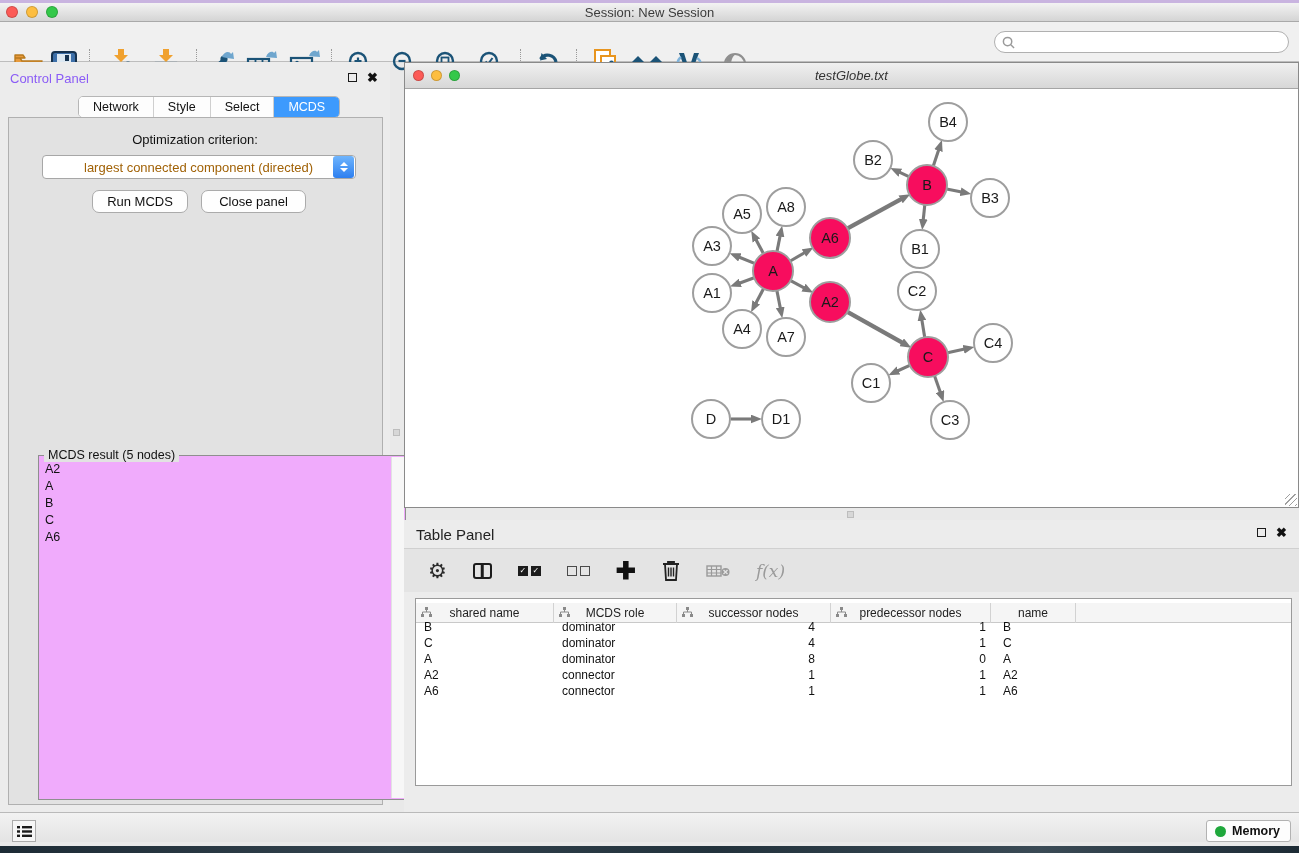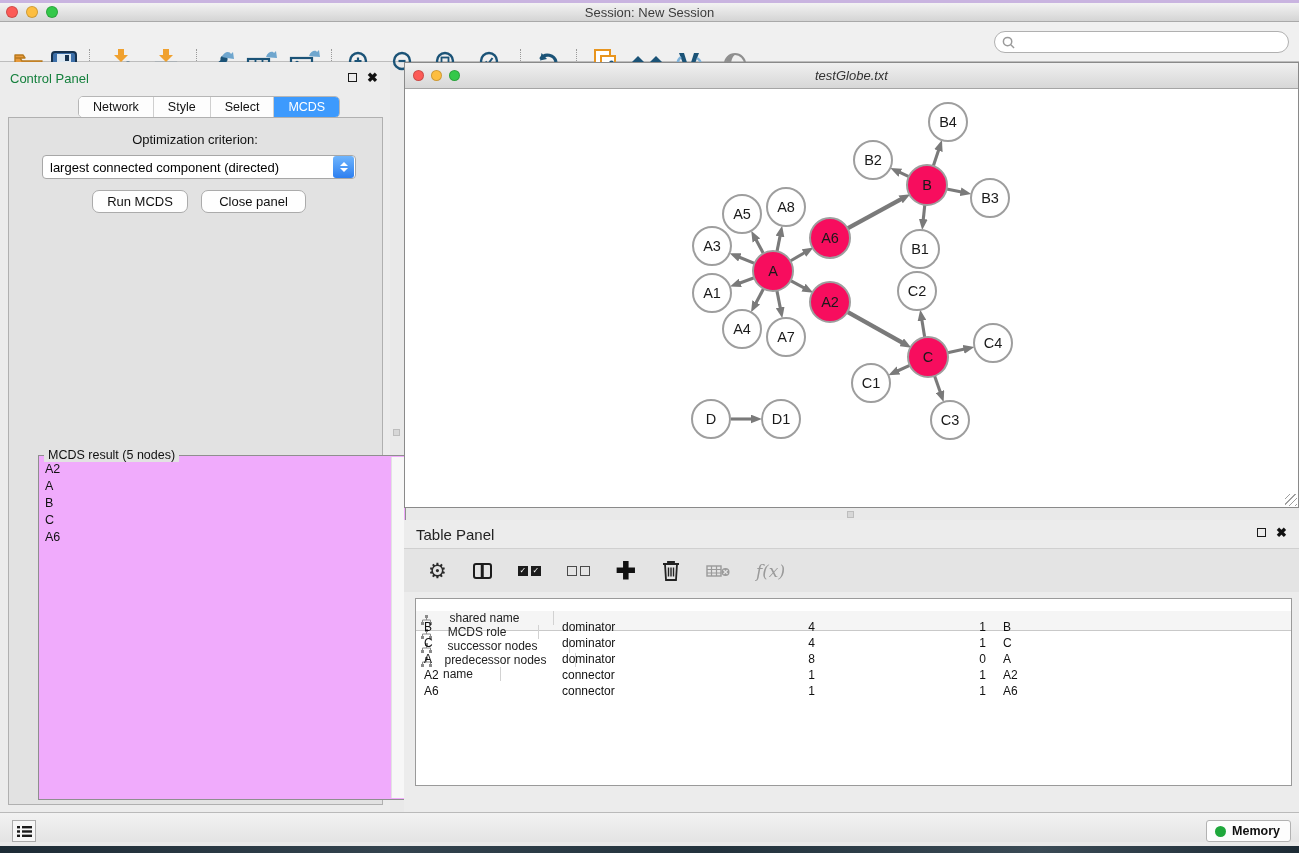--- a/index.html
+++ b/index.html
@@ -20,35 +20,35 @@
   .toolbar { position:absolute; left:0; top:22px; width:1299px; height:40px;
     background:#f0f0f0; border-bottom:1px solid #bdbdbd; }
   .tbtn { position:absolute; top:24px; width:36px; height:36px; display:flex; align-items:center; justify-content:center; }
   .tsep { position:absolute; top:27px; width:0; height:30px; border-left:1px dotted #9a9a9a; }
   .searchbox { position:absolute; right:10px; top:9px; width:295px; height:22px; background:#fff;
     border:1px solid #b0b0b0; border-radius:11px; display:flex; align-items:center; padding-left:7px; }
   .searchbox input { border:none; outline:none; flex:1; font-size:12px; background:transparent; font-family:"Liberation Sans",sans-serif; }
 
   
   .control-panel { position:absolute; left:0; top:62px; width:390px; height:750px; background:#ececec; }
-  .cp-header { position:absolute; left:10px; top:9px; font-size:13px; color:#15803d; }
+  .cp-header { position:absolute; left:10px; top:9px; font-size:13px; color:#8b5cf6; }
   .win-ctl { position:absolute; top:9px; display:flex; gap:10px; }
   .float-box { width:9px; height:9px; border:1.5px solid #1a1a1a; display:inline-block; margin-top:2px; }
   .close-x { font-size:13px; font-weight:bold; color:#111; line-height:13px; }
   .cp-tabs { position:absolute; left:78px; top:34px; display:flex; height:22px;
     border:1px solid #b6b6b6; border-radius:5px; overflow:hidden; background:#fff; }
   .cp-tab { padding:0 14px; font-size:12.5px; display:flex; align-items:center; background:#fdfdfd; border-right:1px solid #cfcfcf; color:#111; }
   .cp-tab:last-child { border-right:none; }
   .cp-tab.active { background:#3d9afd; color:#fff; }
   .cp-body { position:absolute; left:8px; top:55px; width:375px; height:688px;
     background:#e2e2e2; border:1px solid #b0b0b0; }
   .opt-label { position:absolute; left:0; top:70px; width:390px; text-align:center; font-size:13px; color:#111; }
   .dropdown { position:absolute; left:42px; top:93px; width:314px; height:24px; background:#fff;
     border:1px solid #a7a7a7; border-radius:4px; display:flex; align-items:center; }
-  .dropdown .val { flex:1; font-size:13px; padding-left:7px; color:#000000; white-space:nowrap; }
+  .dropdown .val { flex:1; font-size:13px; padding-left:7px; color:#a16207; white-space:nowrap;margin-left:34px; }
   .stepper { width:21px; height:22px; border-radius:3px; margin-right:1px;
     background:linear-gradient(#6fb5fd,#2d7ff0); display:flex; flex-direction:column; align-items:center; justify-content:center; gap:2px; }
   .chev { width:0; height:0; border-left:4px solid transparent; border-right:4px solid transparent; }
   .chev.up { border-bottom:4px solid #fff; } .chev.down { border-top:4px solid #fff; }
   .cp-btn { position:absolute; top:128px; height:23px; background:#fefefe; border:1px solid #ababab;
     border-radius:7px; font-size:13px; color:#111; display:flex; align-items:center; justify-content:center;
     font-family:"Liberation Sans",sans-serif; }
   .mcds-result { position:absolute; left:14px; top:393px; width:368px; height:345px;
     border:1px solid #8f8f8f; background:#f0abfc;margin-left:24px; }
   .mcds-legend { position:absolute; left:5px; top:-8px; background:#e2e2e2; padding:0 4px; font-size:12.5px; color:#111; }
@@ -83,21 +83,21 @@
   .gear { font-size:21px; color:#2b2b2b; line-height:21px; }
   .col-icon { width:19px; height:16px; border:2.5px solid #1c1c1c; border-radius:3px; position:relative; }
   .col-icon::after { content:""; position:absolute; left:50%; top:0; bottom:0; width:2.5px; background:#1c1c1c; transform:translateX(-50%); }
   .cbpair { display:flex; gap:3px; }
   .cb { width:10px; height:10px; }
   .cb.on { background:#1c1c1c; color:#fff; font-size:8px; line-height:10px; text-align:center; }
   .cb.off { border:1.5px solid #4a4a4a; background:transparent; }
   .plus { font-size:24px; font-weight:bold; color:#111; line-height:22px; }
   .fx { font-family:"DejaVu Serif", serif; font-style:italic; font-size:17px; color:#9a9a9a; }
   .node-table { position:absolute; left:11px; top:78px; width:877px; height:188px; background:#fff; border:1px solid #9a9a9a; }
-  .nt-headrow { position:absolute; left:0; top:12px; width:100%; height:20px; background:#f5f5f5; border-bottom:1px solid #c9c9c9; display:flex;flex-direction:column; }
+  .nt-headrow { position:absolute; left:0; top:4px; width:100%; height:20px; background:#f5f5f5; border-bottom:1px solid #c9c9c9; display:flex; }
   .nt-hcell { position:relative; height:20px; border-right:1px solid #d2d2d2; display:flex; align-items:center; justify-content:center; font-size:12px; color:#222; }
   .nt-hcell .hicon { position:absolute; left:5px; top:4px; }
   .nt-rows { position:absolute; left:0; top:20px; width:100%; }
   .nt-row { display:flex; height:16px; align-items:center; }
   .nt-cell { font-size:12px; color:#111; white-space:nowrap; overflow:hidden; }
   .tp-tabs { position:absolute; left:268px; top:269px; display:flex; height:22px;
     border:1px solid #a8a8a8; border-radius:5px; overflow:hidden; background:#fff; }
   .tp-tab { padding:0 13px; font-size:12.5px; display:flex; align-items:center; background:#fff; border-right:1px solid #c4c4c4; color:#111; }
   .tp-tab:last-child { border-right:none; }
   .tp-tab.active { background:#3d9afd; color:#fff; }

